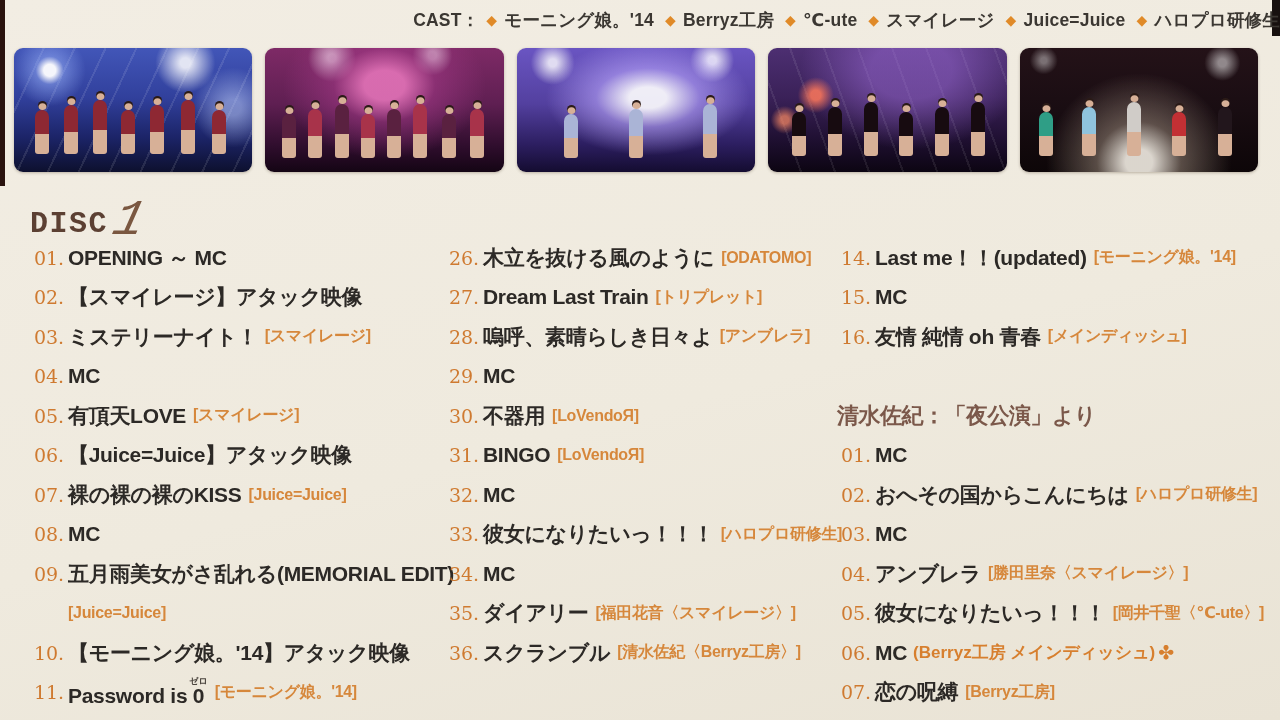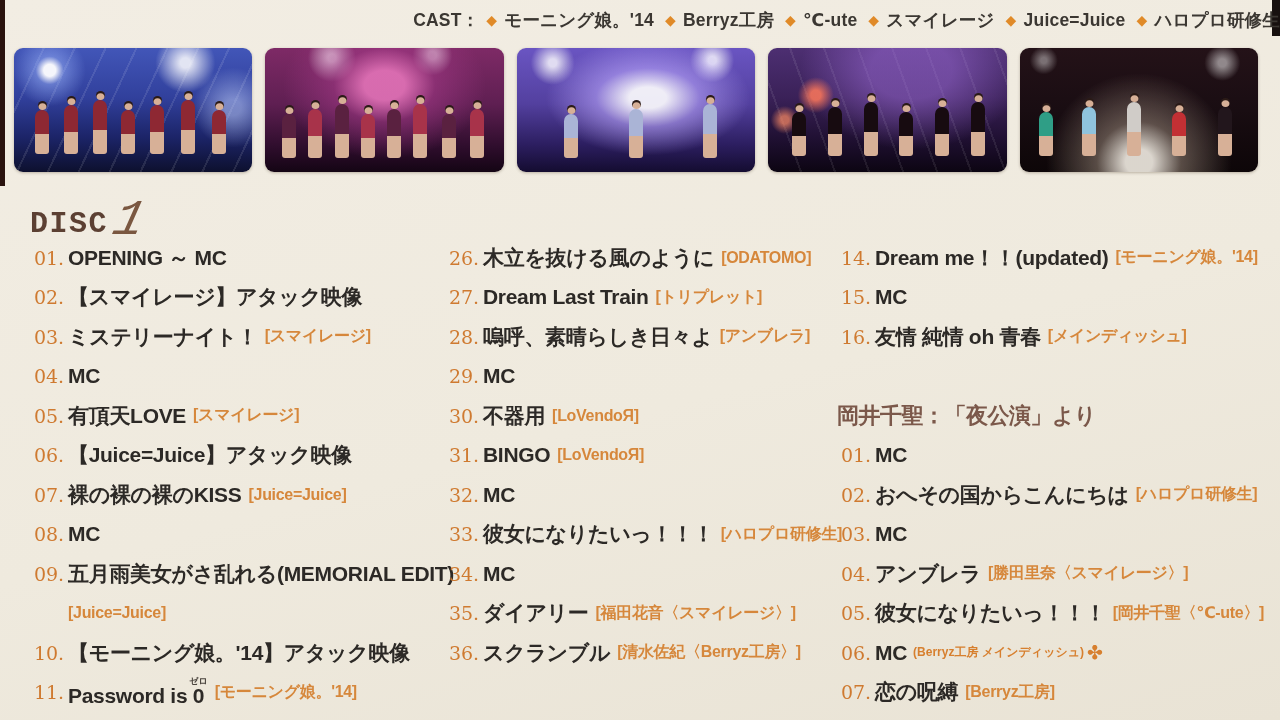--- a/index.html
+++ b/index.html
@@ -89,21 +89,21 @@
   .trow{
     height:39.5px;display:flex;align-items:center;white-space:nowrap;
   }
   .num{
     flex:none;width:38px;
     font-family:"DejaVu Serif","Liberation Serif",serif;
     font-size:19px;color:#cf7a30;text-align:center;
   }
   .title{font-size:21px;font-weight:700;color:#2c2926;letter-spacing:-.3px;}
   .credit{font-size:16px;font-weight:600;color:#d6873b;margin-left:7px;letter-spacing:-.3px;}
-  .paren{font-size:12px;font-weight:700;color:#d77f2e;margin-left:6px;}
+  .paren{font-size:17px;font-weight:700;color:#d77f2e;margin-left:6px;}
   .clover{font-size:19px;color:#d77f2e;margin-left:3px;}
   .credit-ownline{margin-left:38px;}
   .section-heading{
     height:39.5px;display:flex;align-items:center;
     font-size:22px;font-weight:700;color:#7b584a;letter-spacing:-.5px;white-space:nowrap;
   }
   .spacer-row{height:39.5px;}
   ruby rt{font-size:9px;color:#4a443e;font-weight:600;letter-spacing:0;}
 </style>
 </head>
@@ -269,34 +269,34 @@
     </div>
     <div class="trow">
       <span class="num">36.</span>
       <span class="title">スクランブル</span>
       <span class="credit">[清水佐紀〈Berryz工房〉]</span>
     </div>
   </div>
 <div class="col col3" id="col-2">
     <div class="trow">
       <span class="num">14.</span>
-      <span class="title">Dream me！！(updated)</span>
+      <span class="title">Last me！！(updated)</span>
       <span class="credit">[モーニング娘。'14]</span>
     </div>
     <div class="trow">
       <span class="num">15.</span>
       <span class="title">MC</span>
     </div>
     <div class="trow">
       <span class="num">16.</span>
       <span class="title">友情 純情 oh 青春</span>
       <span class="credit">[メインディッシュ]</span>
     </div>
     <div class="spacer-row"></div>
-    <div class="section-heading">岡井千聖：「夜公演」より</div>
+    <div class="section-heading">清水佐紀：「夜公演」より</div>
     <div class="trow">
       <span class="num">01.</span>
       <span class="title">MC</span>
     </div>
     <div class="trow">
       <span class="num">02.</span>
       <span class="title">おへその国からこんにちは</span>
       <span class="credit">[ハロプロ研修生]</span>
     </div>
     <div class="trow">

